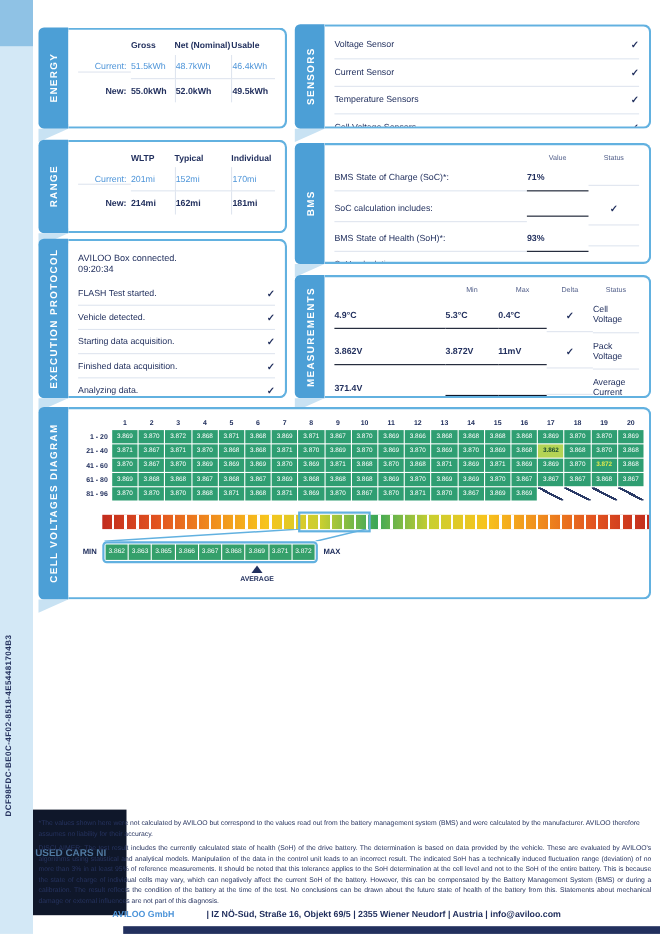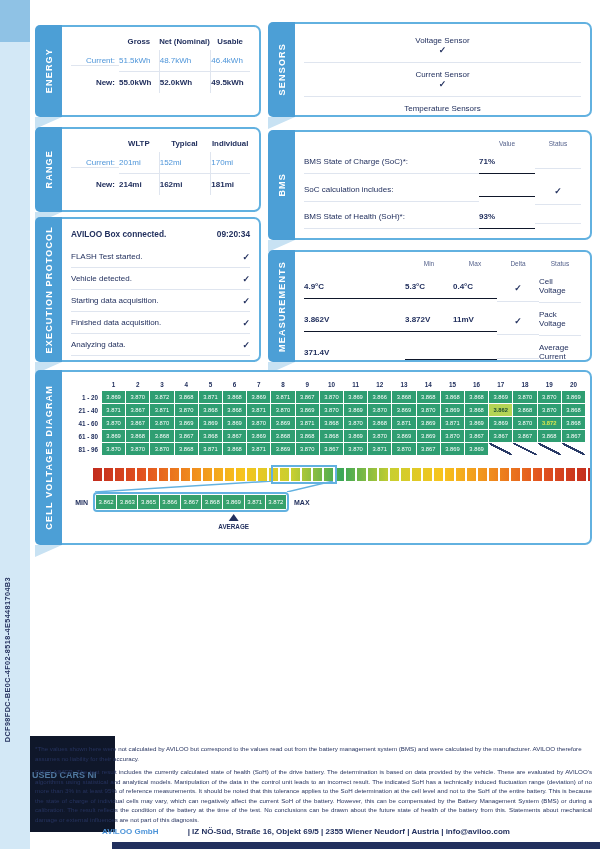--- a/index.html
+++ b/index.html
@@ -20,33 +20,33 @@
   .plabel{width:27px;background:#4c9fd6;border-radius:5px 0 0 5px;position:relative;
           display:flex;align-items:center;justify-content:center;flex:none;}
   .plabel:after{content:"";position:absolute;top:100%;left:0;width:0;height:0;
           border-top:12px solid #c8e2f3;border-right:27px solid transparent;}
   .plabel span{writing-mode:vertical-rl;transform:rotate(180deg);color:#fff;font-size:9px;
           font-weight:bold;letter-spacing:1.2px;white-space:nowrap;}
   .pbox{flex:1;background:#fff;border:2px solid #62b1e0;border-left:none;
         border-radius:0 7px 7px 0;padding:5px 9px;overflow:hidden;}
   
   .et{display:grid;grid-template-columns:48px 1fr 1.3fr 1fr;align-items:center;}
-  .et .h{font-weight:bold;font-size:7.8px;text-align:center;padding:5px 0 4px;}
+  .et .h{font-weight:bold;font-size:7.8px;text-align:left;padding:5px 0 4px;}
   .et .rl{font-size:8px;text-align:right;padding-right:4px;}
   .et .v{font-size:8px;text-align:left;padding:6px 0;}
   .cur{color:#4e95d9;}
   .nw{font-weight:bold;color:#22305e;}
   .vl{border-left:1px solid #dfe5ef;}
   .bb{border-bottom:1px solid #dfe5ef;}
   
-  .eph{display:flex;justify-content:space-between;font-weight:bold;font-size:8.3px;padding:5px 0 7px;}
+  .eph{display:flex;justify-content:space-between;font-weight:normal;font-size:8.3px;padding:5px 0 7px;flex-direction:column;}
   .epr{display:flex;justify-content:space-between;align-items:center;
        border-bottom:1px solid #dfe5ef;padding:5.5px 0;font-size:8px;}
-  .snr{display:flex;justify-content:space-between;align-items:center;
-       border-bottom:1px solid #dfe5ef;padding:7px 0;font-size:8px;flex-direction:column;}
+  .snr{display:flex;justify-content:space-between;
+       border-bottom:1px solid #dfe5ef;padding:7px 0;font-size:8px;}
   .chk{font-weight:bold;font-size:9px;color:#22305e;}
   
   .bg{display:grid;grid-template-columns:1fr 56px 46px;align-items:center;}
   .mg{display:grid;grid-template-columns:1fr 48px 44px 42px 42px;align-items:center;}
   .gh{font-size:6.5px;color:#55628c;text-align:center;padding:3px 0;}
   .gl{font-size:8px;padding:7px 0;border-bottom:1px solid #dfe5ef;}
   .gv{font-weight:bold;font-size:8px;text-align:left;padding:7px 0;border-bottom:1px solid #0f172a;}
   .gc{text-align:center;padding:6px 0;border-bottom:1px solid #dfe5ef;}
   
   .cvbox{padding:7px 5px 5px 7px;}

